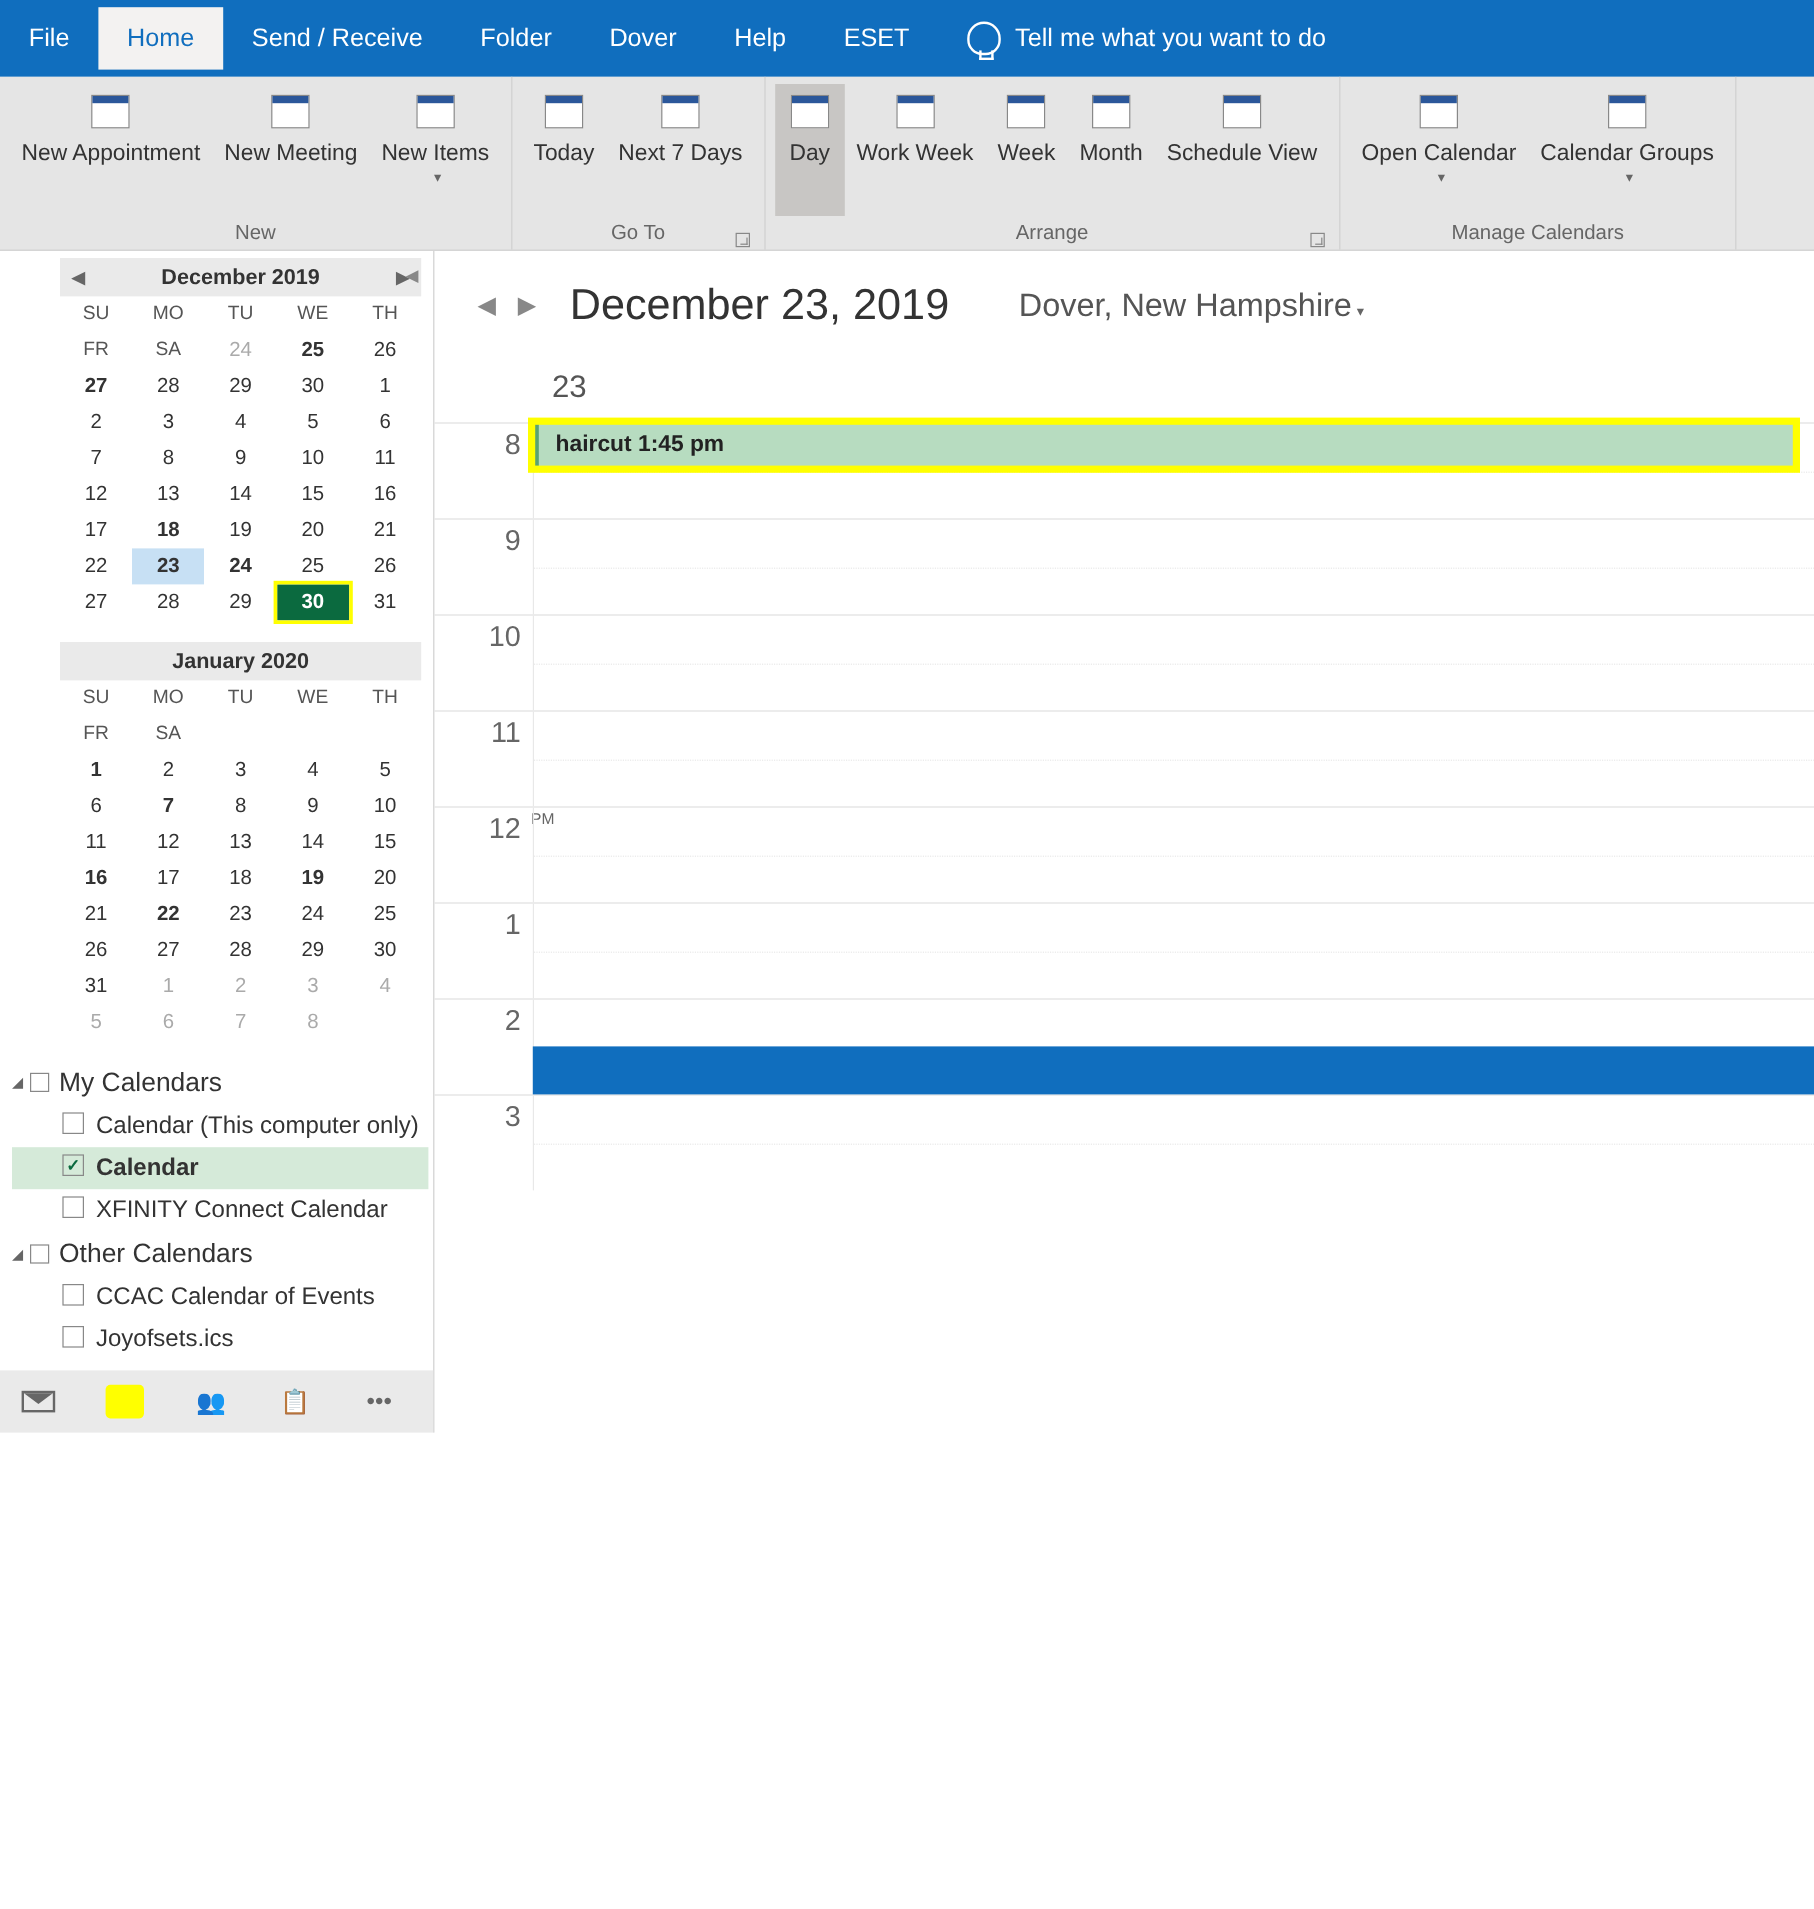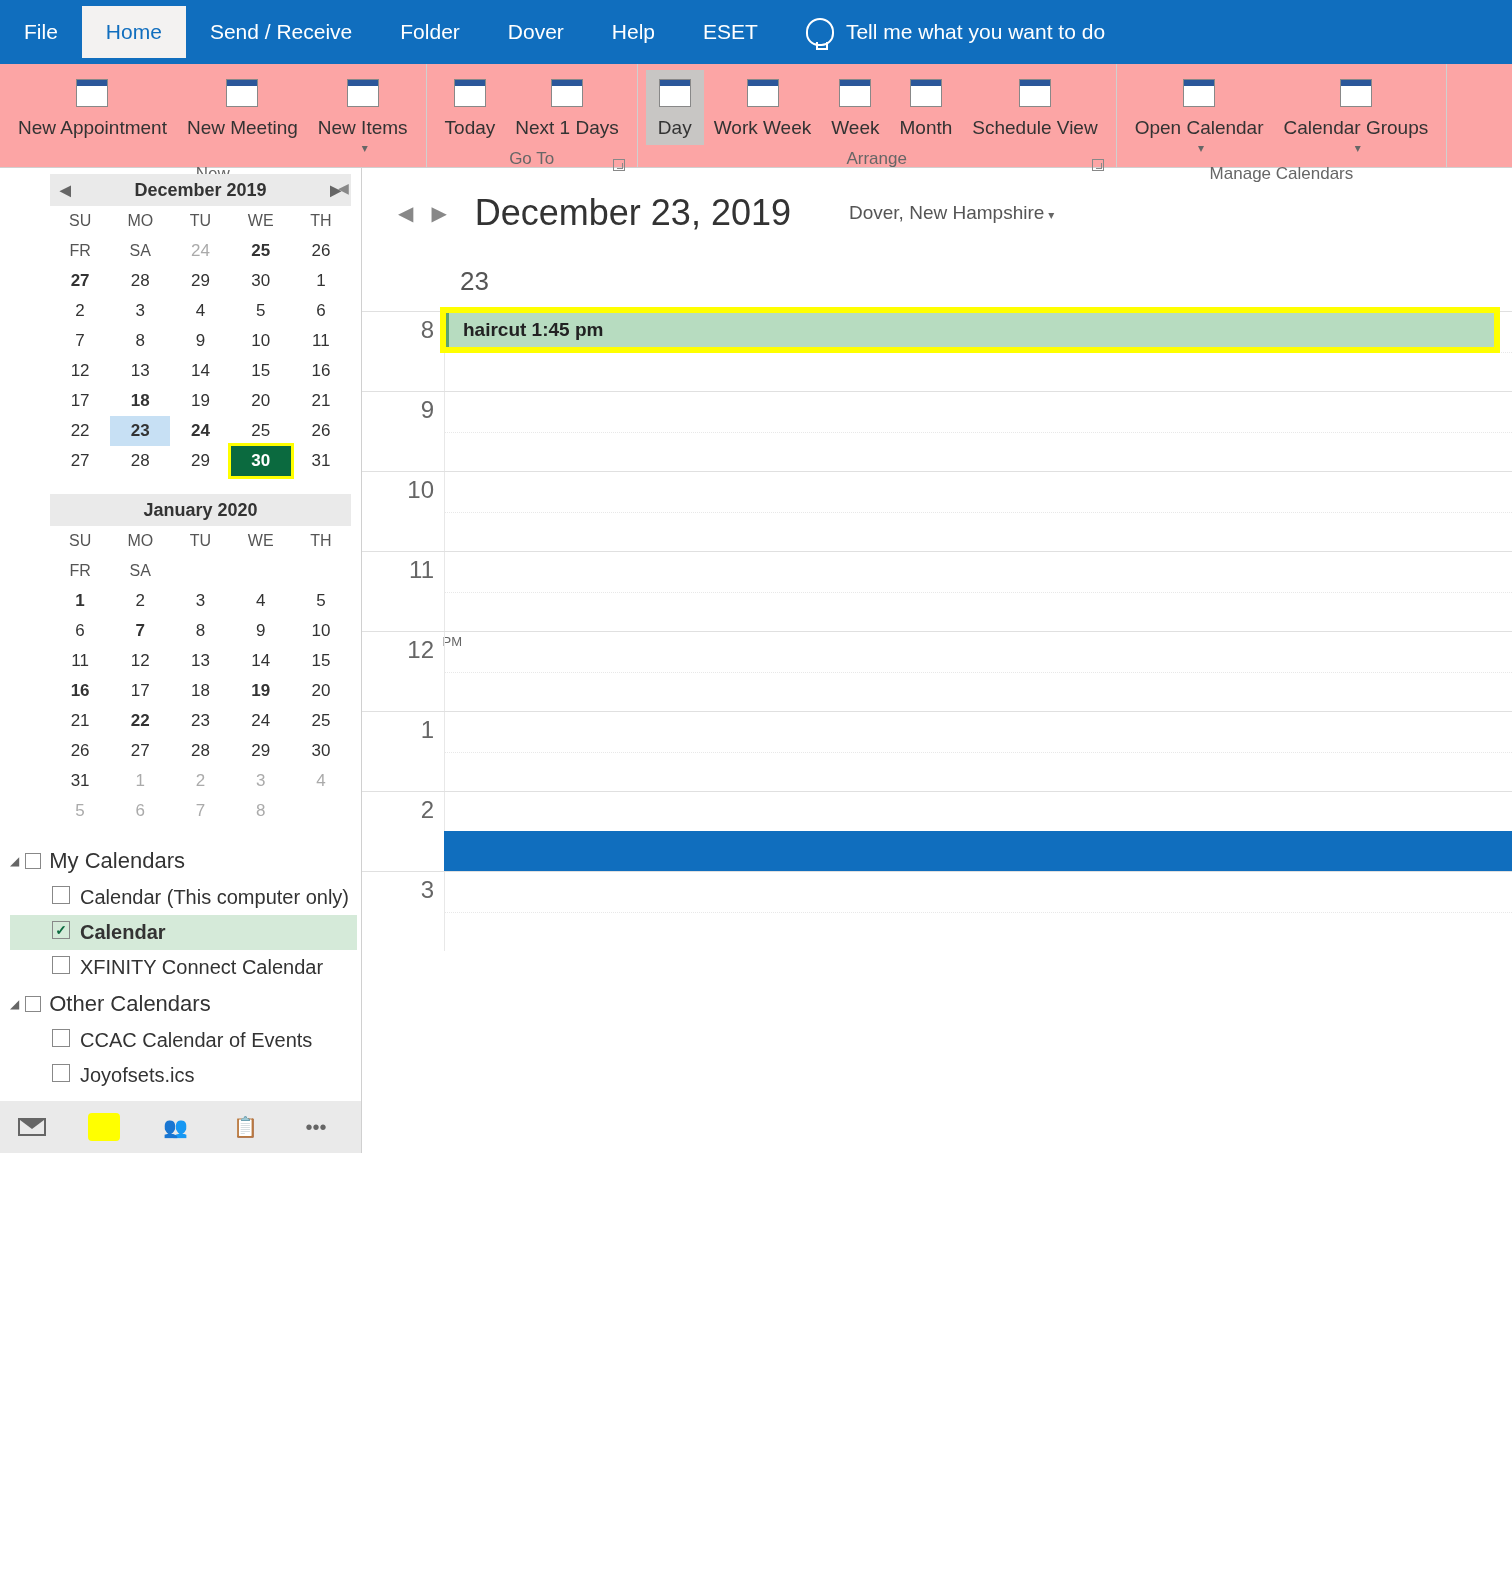--- a/index.html
+++ b/index.html
@@ -3,21 +3,21 @@
 <meta charset="utf-8">
 <style>
 *{box-sizing:border-box;margin:0;padding:0;font-family:"Segoe UI",Arial,sans-serif}
 body{background:#fff;color:#333;font-size:16px;width:1512px}
 .tabs{background:#106ebe;display:flex;align-items:center;height:64px;color:#fff}
 .tab{padding:0 24px;height:52px;display:flex;align-items:center;font-size:21px;cursor:pointer}
 .tab.active{background:#f3f2f1;color:#106ebe}
 .bulb{width:28px;height:28px;border:2px solid #fff;border-radius:50% 50% 45% 45%;margin:0 12px 0 24px;position:relative}
 .bulb::after{content:"";position:absolute;bottom:-6px;left:8px;width:8px;height:6px;border:2px solid #fff;border-top:none}
 .tell{font-size:21px}
-.ribbon{display:flex;border-bottom:1px solid #d0d0d0;background:#fca5a5;height:104px}
+.ribbon{display:flex;border-bottom:1px solid #d0d0d0;background:#e5e5e5;height:145px}
 .grp{display:flex;flex-direction:column;border-right:1px solid #d0d0d0;padding:6px 8px 0}
 .grp-btns{display:flex;flex:1}
 .grp-lbl{text-align:center;font-size:17px;color:#666;padding:4px 0}
 .rbtn{display:flex;flex-direction:column;align-items:center;justify-content:flex-start;padding:4px 10px;cursor:pointer;font-size:19px;line-height:1.3;text-align:center}
 .rbtn.active{background:#c8c6c4}
 .rbtn .ic{width:38px;height:38px;margin-bottom:4px;display:flex;align-items:center;justify-content:center}
 .cal-ic{width:32px;height:28px;border:1px solid #888;position:relative;background:#fff}
 .cal-ic::before{content:"";position:absolute;top:0;left:0;right:0;height:6px;background:#2b579a}
 .dlg{position:absolute;right:4px;bottom:2px;width:12px;height:12px;border:1px solid #888;cursor:pointer}
 .dlg::after{content:"";position:absolute;right:1px;bottom:1px;width:5px;height:5px;border-right:1px solid #888;border-bottom:1px solid #888}
@@ -44,21 +44,21 @@
 .citm.active{background:#d5ead9;font-weight:700}
 .citm .cb{width:18px;height:18px;border:1px solid #888;margin-right:10px;display:flex;align-items:center;justify-content:center;font-size:14px;color:#0b6a3f}
 .navbar{background:#eaeaea;height:52px;display:flex;align-items:center;padding-left:18px;gap:42px;position:relative}
 .navbar .ni{width:28px;height:22px;cursor:pointer;color:#666;font-size:20px;display:flex;align-items:center;justify-content:center}
 .ni.hl{background:yellow;padding:14px 16px;border-radius:4px;color:#0b6a3f}
 .content{flex:1;position:relative}
 .collapse{position:absolute;left:-24px;top:12px;font-size:14px;color:#888;cursor:pointer}
 .chdr{display:flex;align-items:center;padding:24px 0 18px 36px;gap:18px}
 .chdr .nav-ar{font-size:20px;color:#888;cursor:pointer}
 .chdr .date{font-size:36px;color:#333;margin-left:10px}
-.chdr .loc{font-size:19px;color:#555;margin-left:40px;cursor:pointer}
+.chdr .loc{font-size:27px;color:#555;margin-left:40px;cursor:pointer}
 .allday{margin-left:82px;background:#e1efe3;padding:10px 16px;font-size:21px;color:#333}
 .dnum{margin-left:82px;padding:14px 16px;font-size:26px;color:#555}
 .timegrid{position:relative}
 .trow{display:flex;border-top:1px solid #e0e0e0;height:80px}
 .trow .tl{width:82px;text-align:right;padding:4px 10px 0 0;font-size:24px;color:#666;position:relative}
 .trow .tl .ap{font-size:13px;position:absolute;top:2px;right:-18px}
 .trow .slot{flex:1;border-left:1px solid #e8e8e8;position:relative}
 .trow .slot::after{content:"";position:absolute;left:0;right:0;top:50%;border-top:1px dotted #e8e8e8}
 .ev{position:absolute;left:82px;right:16px;background:#b7dcc0;border-left:5px solid #5aa372;padding:8px 14px;font-size:19px;font-weight:700;color:#222}
 .ev.hl{outline:6px solid yellow;outline-offset:-2px}
@@ -116,21 +116,21 @@
     <div class="rbtn">
             <div class="ic">
               <div class="cal-ic"></div>
             </div>
             <span>Today</span>
           </div>
     <div class="rbtn">
             <div class="ic">
               <div class="cal-ic"></div>
             </div>
-            <span>Next 1 Days</span>
+            <span>Next 7 Days</span>
           </div>
   </div>
         <div class="grp-lbl">Go To</div>
         <div class="dlg"></div>
       </div>
     </div>
 
   <div class="grp">
       <div class="grp-inner">
         <div class="grp-btns">

